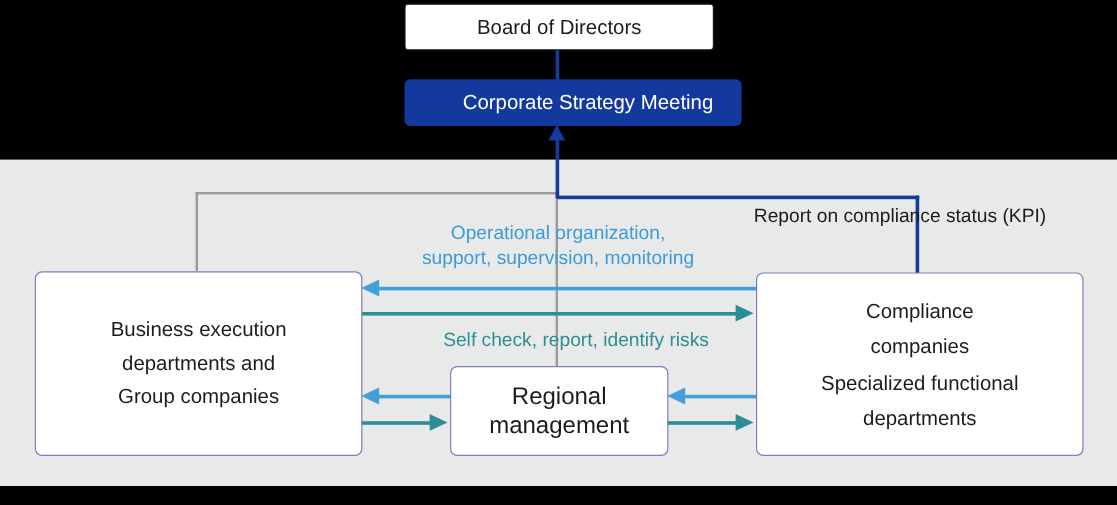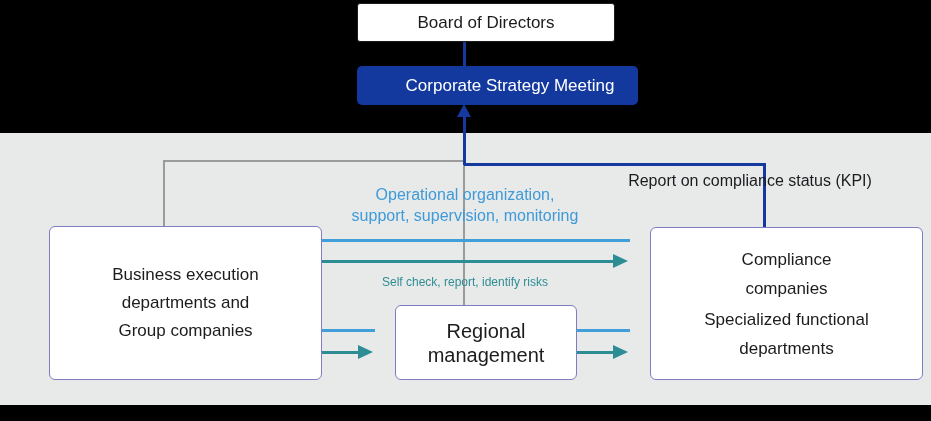--- a/index.html
+++ b/index.html
@@ -17,41 +17,41 @@
   }
   html,body{margin:0;padding:0;background:#222;}
   .stage{
     position:relative;width:931px;height:421px;background:var(--black);
     overflow:hidden;font-family:"Liberation Sans", sans-serif;
   }
   .canvas-bg{position:absolute;left:0;top:133px;width:931px;height:272px;background:var(--canvas);}
   .node{
     position:absolute;display:flex;flex-direction:column;align-items:center;justify-content:center;
     background:#ffffff;border:1.5px solid var(--border);border-radius:6px;
-    color:var(--ink);text-align:center;z-index:3;margin-left:20px;
+    color:var(--ink);text-align:center;z-index:3;
   }
   .node .ln{display:block;}
   .box-bod{left:337px;top:3px;width:256px;height:37px;border:1.5px solid #1c1c1c;border-radius:3px;font-size:17px;}
   .box-csm{left:337px;top:66px;width:256px;height:39px;background:var(--csm);border:none;border-radius:5px;color:#ffffff;font-size:17px;padding-left:25px;}
   .box-be{left:29px;top:226px;width:271px;height:152px;font-size:17px;line-height:28px;}
   .box-rm{left:375px;top:305px;width:180px;height:73px;font-size:20px;line-height:24px;}
   .box-cd{left:630px;top:227px;width:271px;height:151px;font-size:17px;line-height:29px;gap:2px;}
   .seg{position:absolute;z-index:1;}
   .seg.gray{background:var(--gray);}
   .seg.blue{background:var(--db);}
   .seg.lb{background:var(--lb);}
   .seg.teal{background:var(--teal);}
   .tri{position:absolute;width:0;height:0;z-index:2;}
   .tri-up{border-left:7px solid transparent;border-right:7px solid transparent;border-bottom:13px solid var(--db);}
   .tri-left{border-top:7px solid transparent;border-bottom:7px solid transparent;border-right:15px solid var(--lb);}
   .tri-right{border-top:7px solid transparent;border-bottom:7px solid transparent;border-left:15px solid var(--teal);}
   .lbl{position:absolute;z-index:2;text-align:center;}
   .lbl-kpi{left:610px;top:140px;width:280px;font-size:16px;color:var(--ink);margin-top:32px;}
   .lbl-op{left:320px;top:184px;width:290px;font-size:16px;line-height:21px;color:var(--lbtxt);}
-  .lbl-sc{left:320px;top:275px;width:290px;font-size:12px;color:var(--tealtxt);}
+  .lbl-sc{left:335px;top:275px;width:290px;font-size:16px;color:var(--tealtxt);}
 </style>
 </head>
 <body>
 
 <div class="stage">
 
   <div class="canvas-bg"></div>
 
   <div class="seg gray" style="left:163px;top:160px;width:302px;height:2px;"></div>
   <div class="seg gray" style="left:163px;top:160px;width:2px;height:66px;"></div>

